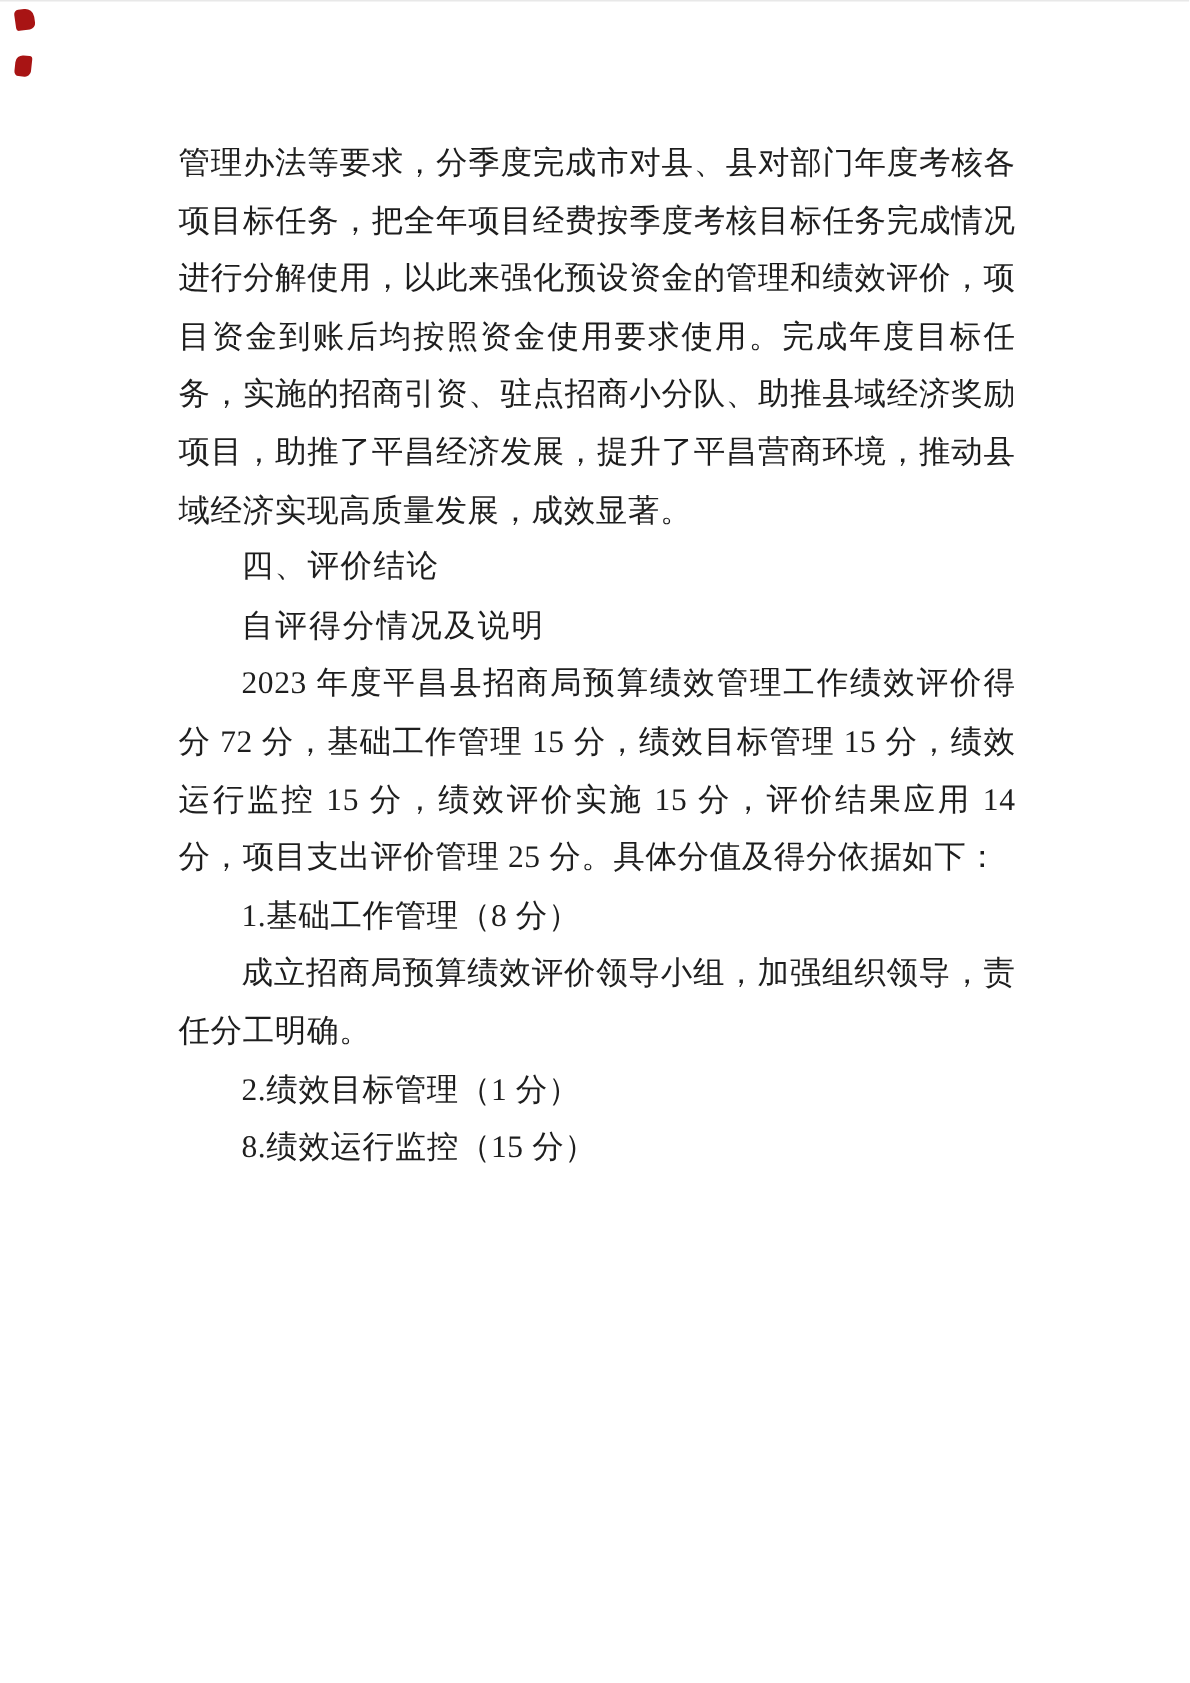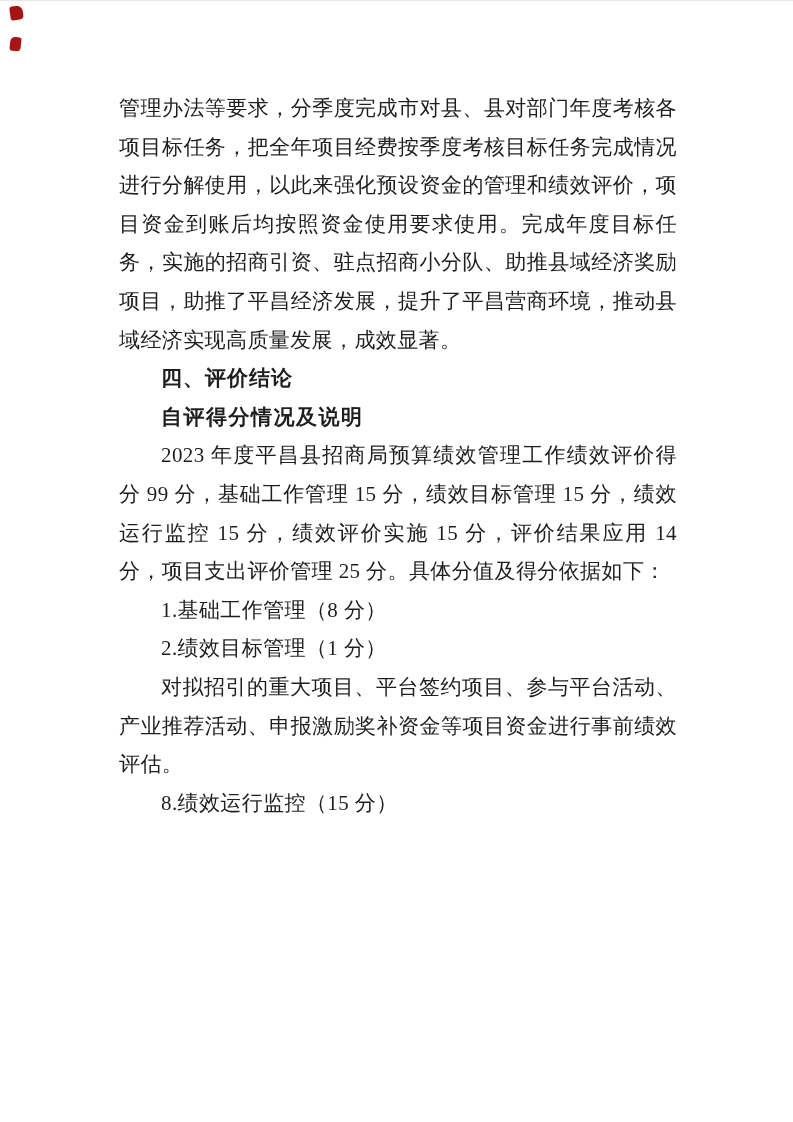--- a/index.html
+++ b/index.html
@@ -52,27 +52,27 @@
     text-justify: inter-character;
   }
   .text-block p {
     margin: 0;
     padding: 0;
   }
   .para-indent { text-indent: 2em; }
   .para-noindent { text-indent: 0; }
   .heading-1 {
     text-indent: 2em;
-    font-weight: bold;
+    font-weight: normal;
     font-family: "Liberation Sans", "DejaVu Sans", sans-serif;
     letter-spacing: 1px;
   }
   .heading-2 {
     text-indent: 2em;
-    font-weight: bold;
+    font-weight: normal;
     letter-spacing: 1.5px;
   }
   .subheading {
     text-indent: 2em;
   }
   .page-footer {
     position: absolute;
     left: 0;
     right: 0;
     top: 1028px;
@@ -93,28 +93,28 @@
   <span class="red-mark m1" style="background: rgb(168, 20, 20);"></span>
   <span class="red-mark m2" style="background: rgb(168, 20, 20);"></span>
 
   <div class="text-block">
     <p class="para-noindent">管理办法等要求，分季度完成市对县、县对部门年度考核各项目标任务，把全年项目经费按季度考核目标任务完成情况进行分解使用，以此来强化预设资金的管理和绩效评价，项目资金到账后均按照资金使用要求使用。完成年度目标任务，实施的招商引资、驻点招商小分队、助推县域经济奖励项目，助推了平昌经济发展，提升了平昌营商环境，推动县域经济实现高质量发展，成效显著。</p>
 
     <p class="heading-1">四、评价结论</p>
 
     <p class="heading-2">自评得分情况及说明</p>
 
-    <p class="para-indent">2023 年度平昌县招商局预算绩效管理工作绩效评价得分 99 分，基础工作管理 15 分，绩效目标管理 15 分，绩效运行监控 15 分，绩效评价实施 15 分，评价结果应用 14 分，项目支出评价管理 25 分。具体分值及得分依据如下：</p>
+    <p class="para-indent">2023 年度平昌县招商局预算绩效管理工作绩效评价得分 72 分，基础工作管理 15 分，绩效目标管理 15 分，绩效运行监控 15 分，绩效评价实施 15 分，评价结果应用 14 分，项目支出评价管理 25 分。具体分值及得分依据如下：</p>
 
     <p class="subheading">1.基础工作管理（8 分）</p>
 
+    <p class="para-indent">成立招商局预算绩效评价领导小组，加强组织领导，责任分工明确。</p>
 
     <p class="subheading">2.绩效目标管理（1 分）</p>
 
-    <p class="para-indent">对拟招引的重大项目、平台签约项目、参与平台活动、产业推荐活动、申报激励奖补资金等项目资金进行事前绩效评估。</p>
 
     <p class="subheading">8.绩效运行监控（15 分）</p>
 
   </div>
 
   <div class="page-footer">— 21 —</div>
 
 </div>
 
 </body></html>

